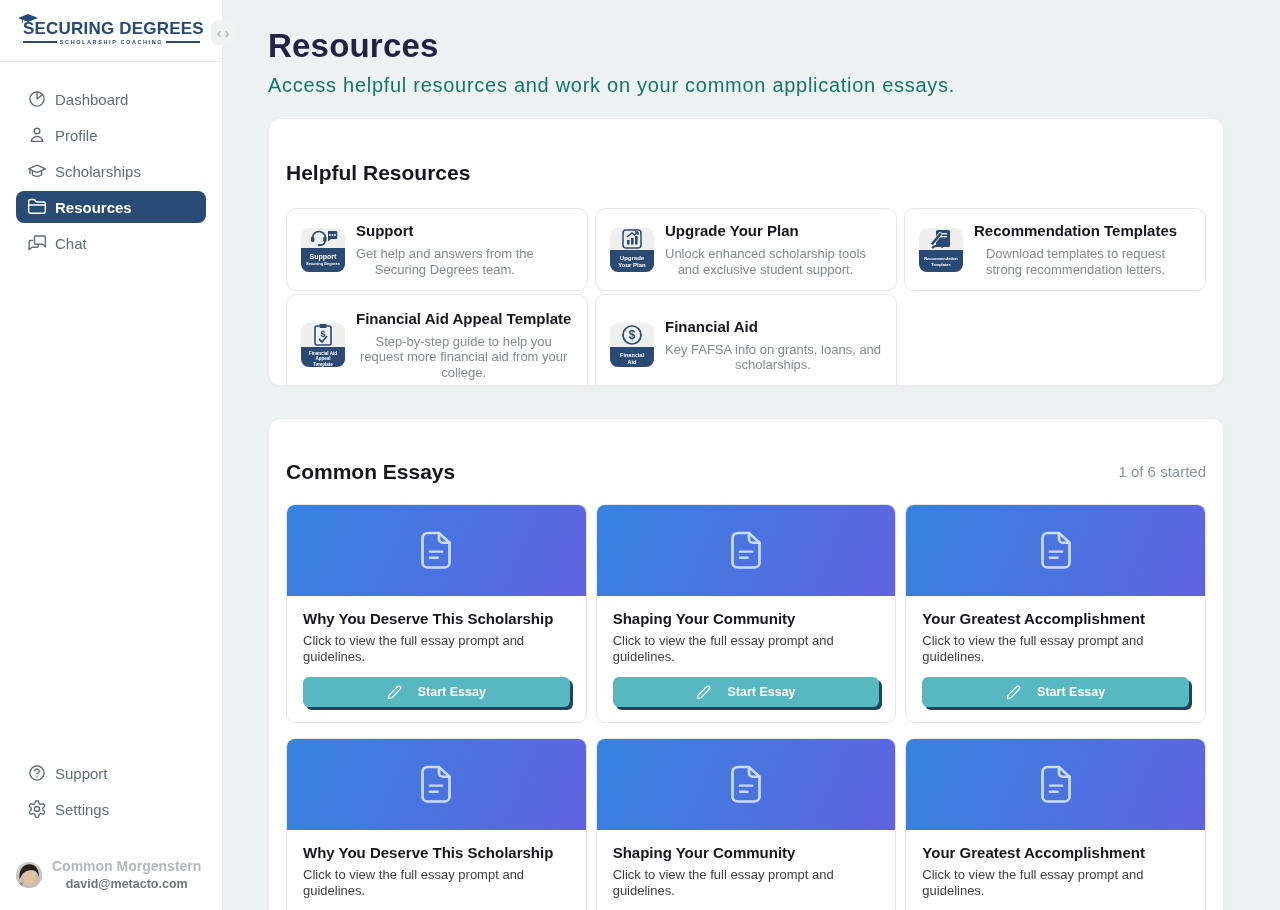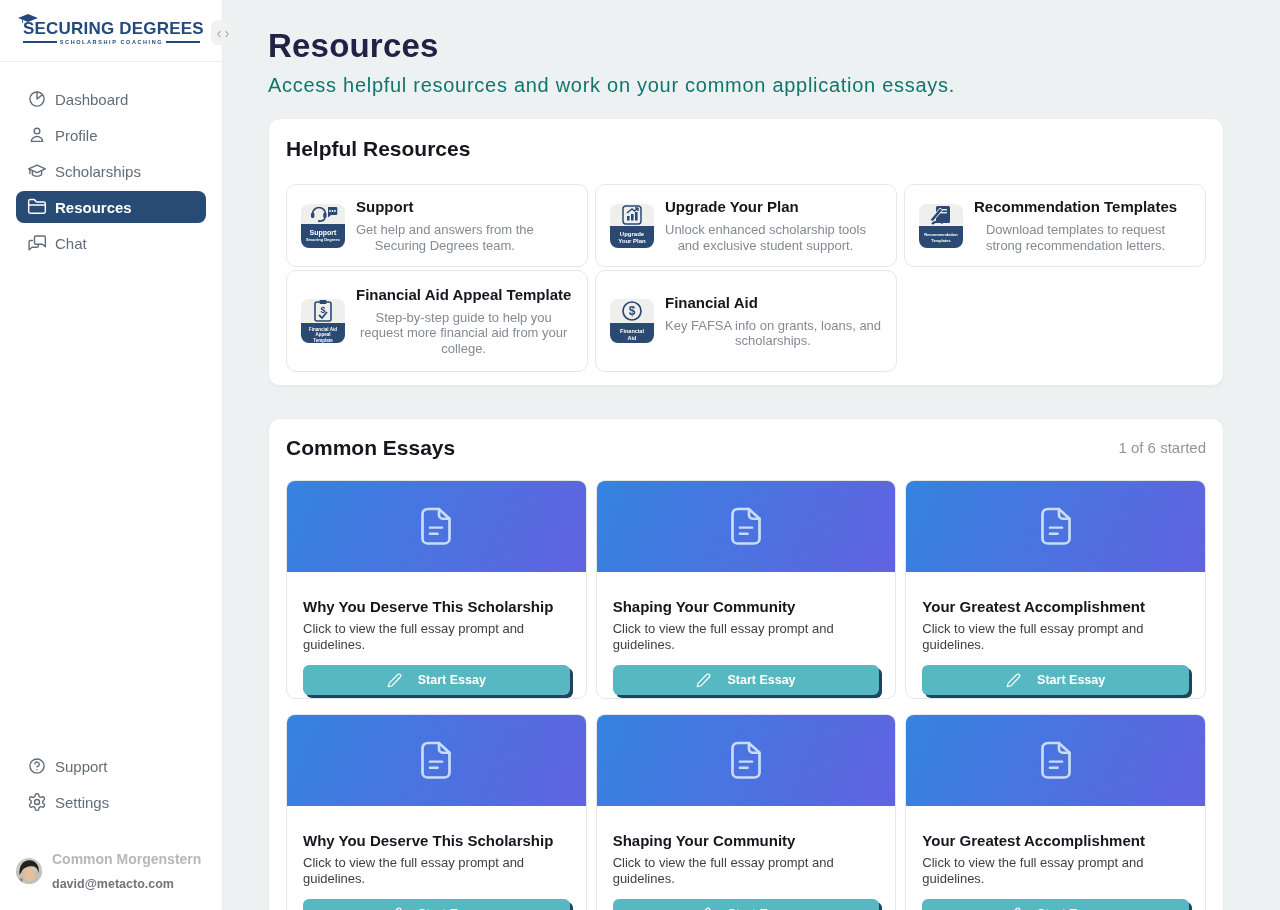--- a/index.html
+++ b/index.html
@@ -12,41 +12,41 @@
 .logo-sub .txt{font-size:5.5px;font-weight:bold;color:#24497c;letter-spacing:1.6px;padding:0 3px;white-space:nowrap;}
 .cap{position:absolute;left:-5px;top:-5px;}
 .collapse-btn{position:fixed;left:211px;top:20px;width:25px;height:25px;border-radius:7px;background:#f0f1f1;color:#a4a8ad;z-index:20;display:flex;align-items:center;justify-content:center;font-size:15px;letter-spacing:3px;text-indent:2px;}
 .nav{padding:21px 16px 0;}
 .nav-item{display:flex;align-items:center;height:32px;margin-bottom:4px;padding-left:11px;color:#626d78;font-size:15px;border-radius:8px;}
 .nav-item svg{width:20px;height:20px;margin-right:8px;flex:none;}
 .nav-item.active{background:#284b75;color:#fff;font-weight:bold;}
 .sidebar-bottom{position:absolute;bottom:0;left:0;width:100%;}
 .user{display:flex;align-items:center;gap:10px;padding:0 16px;margin-bottom:19px;}
 .user-name{font-size:14px;color:#b4b7bb;font-weight:bold;}
-.user-email{font-size:12.5px;color:#70757c;font-weight:bold;margin-top:10px;}
+.user-email{font-size:12.5px;color:#70757c;font-weight:bold;margin-top:3px;text-align:center;}
 .main{margin-left:224px;padding:27px 0 0 44px;}
 h1{font-size:33px;color:#232145;line-height:38px;letter-spacing:0.2px;}
 .subtitle{font-size:20px;color:#0f766e;margin-top:8px;line-height:24px;letter-spacing:0.72px;}
 .panel{width:956px;background:#fff;border:1px solid #ececec;border-radius:12px;box-shadow:0 1px 2px rgba(0,0,0,0.04);}
 .panel1{margin-top:21px;padding:17px;height:268px;overflow:hidden;}
 .panel2{margin-top:32px;padding:16px 17px;height:560px;}
-.panel-head{display:flex;align-items:center;justify-content:space-between;margin-bottom:19px;line-height:26px;}
+.panel-head{display:flex;align-items:center;justify-content:space-between;margin-bottom:19px;line-height:26px;margin-top:24px;}
 .panel-title{font-size:21px;font-weight:bold;color:#17161f;}
 .panel-note{font-size:15px;color:#8f959c;}
 .res-grid{display:grid;grid-template-columns:1fr 1fr 1fr;grid-template-rows:83px 102px;column-gap:7px;row-gap:3px;}
 .res-card{border:1px solid #e7e7e7;border-radius:10px;padding:0 10px 0 14px;display:flex;align-items:center;gap:11px;background:#fff;}
 .thumb{width:44px;height:44px;border-radius:8px;overflow:hidden;flex:none;display:flex;flex-direction:column;}
 .thumb-top{flex:1;background:#eff0ee;display:flex;align-items:center;justify-content:center;}
 .thumb-bot{flex:none;height:24px;background:#2b4a73;color:#fff;font-weight:bold;text-align:center;display:flex;flex-direction:column;align-items:center;justify-content:center;line-height:5.5px;font-size:5px;}
 .res-title{font-size:15px;font-weight:bold;color:#17161f;margin-bottom:7px;white-space:nowrap;}
 .res-desc{font-size:13px;color:#838a93;line-height:15.3px;white-space:nowrap;text-align:center;}
 .essay-grid{display:grid;grid-template-columns:1fr 1fr 1fr;column-gap:9px;row-gap:15px;}
 .essay{background:#fff;border:1px solid #e7e7e7;border-radius:9px;overflow:hidden;height:219px;}
 .essay-head{height:91px;background:linear-gradient(113deg,#3583e0,#6163e0);display:flex;align-items:center;justify-content:center;}
-.essay-body{padding:25px 16px 0;}
+.essay-body{padding:13px 16px 0;}
 .essay-title{font-size:15px;font-weight:bold;color:#17161f;white-space:nowrap;line-height:20px;}
 .essay-desc{font-size:13px;color:#404040;line-height:15.5px;margin-top:4px;}
 .btn{margin-top:13px;height:30px;border-radius:6px;background:#58b8c2;box-shadow:3px 3px 0 #20445e;display:flex;align-items:center;justify-content:center;color:#fff;font-size:12.5px;font-weight:bold;gap:16px;}
 .btn b{font-weight:bold;}
 </style>
 </head>
 <body>
 <div class="sidebar">
   <div class="logo-wrap">
     <div class="logo-main"><svg class="cap" width="20" height="14" viewBox="0 0 20 14" fill="#24497c">

